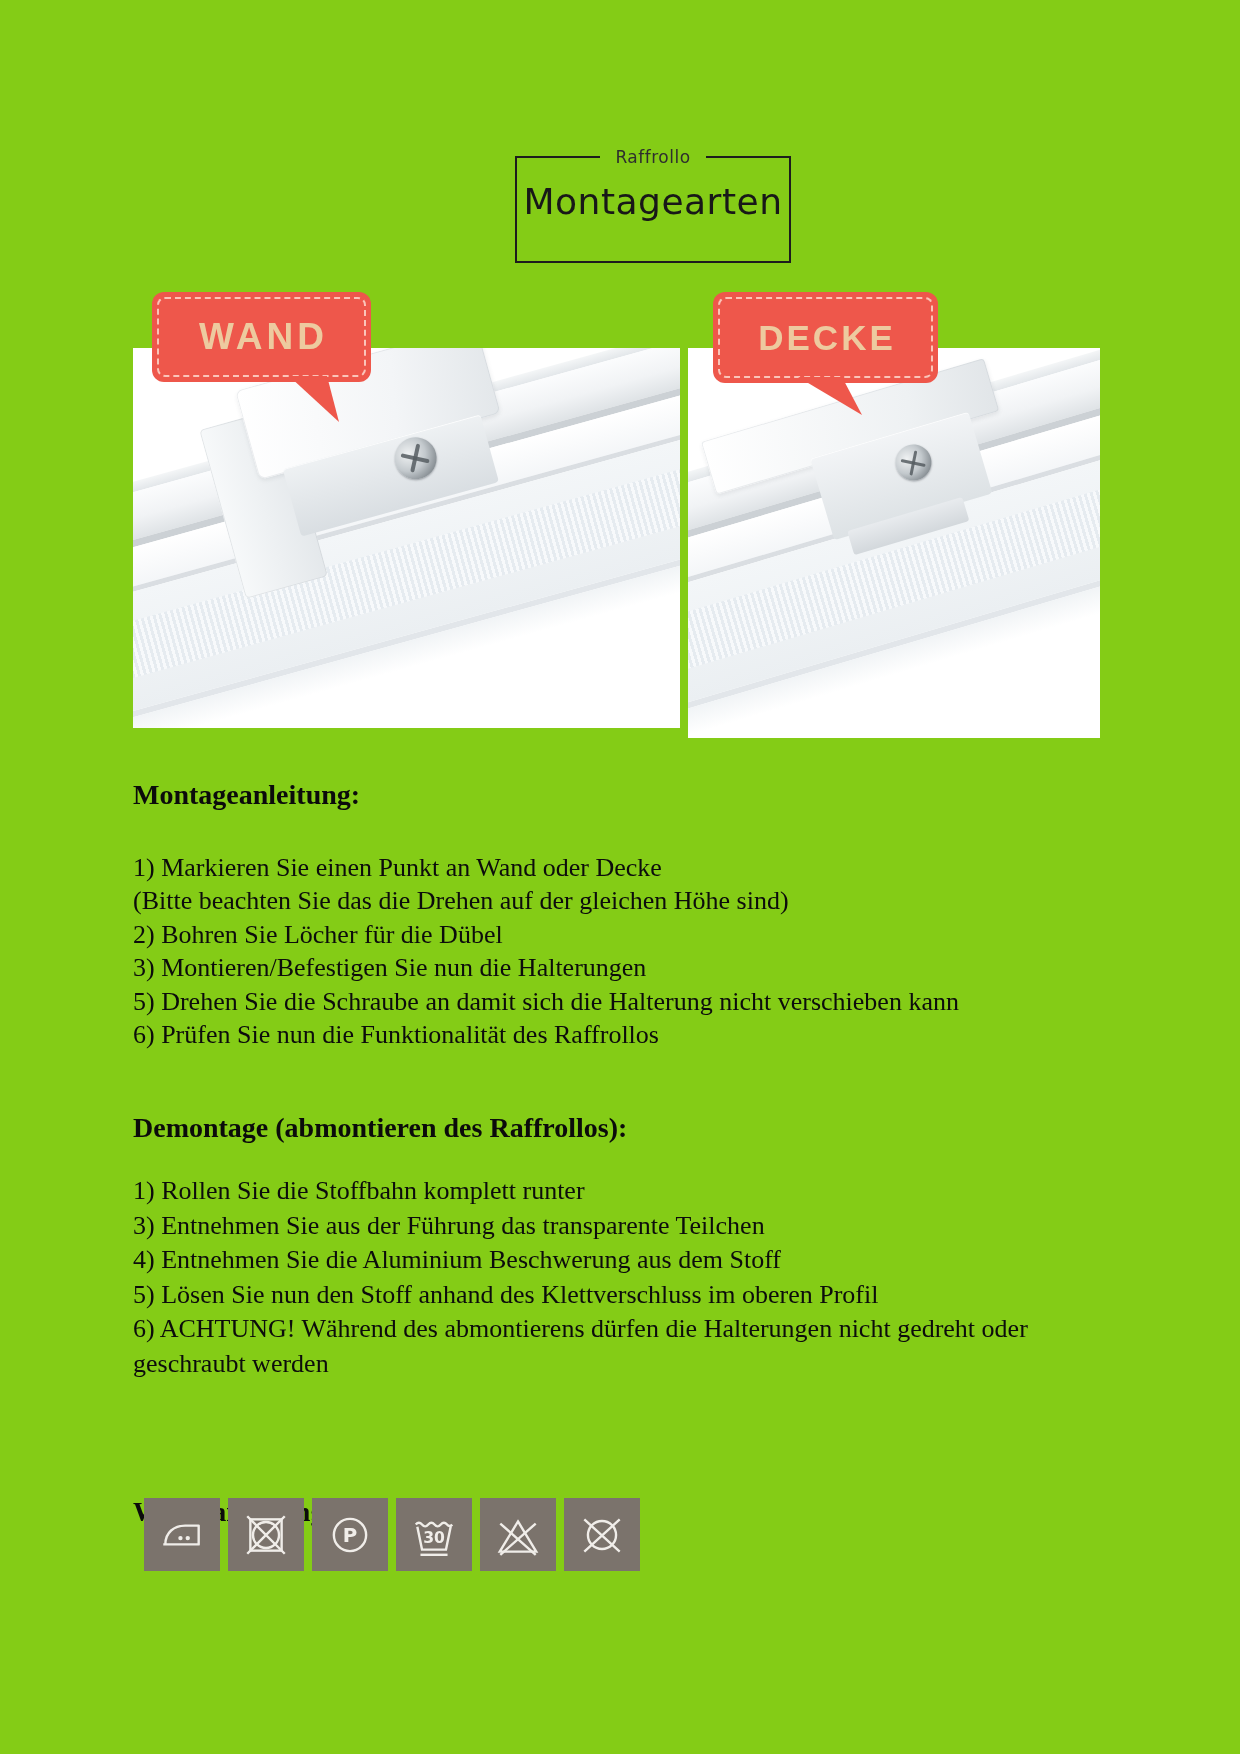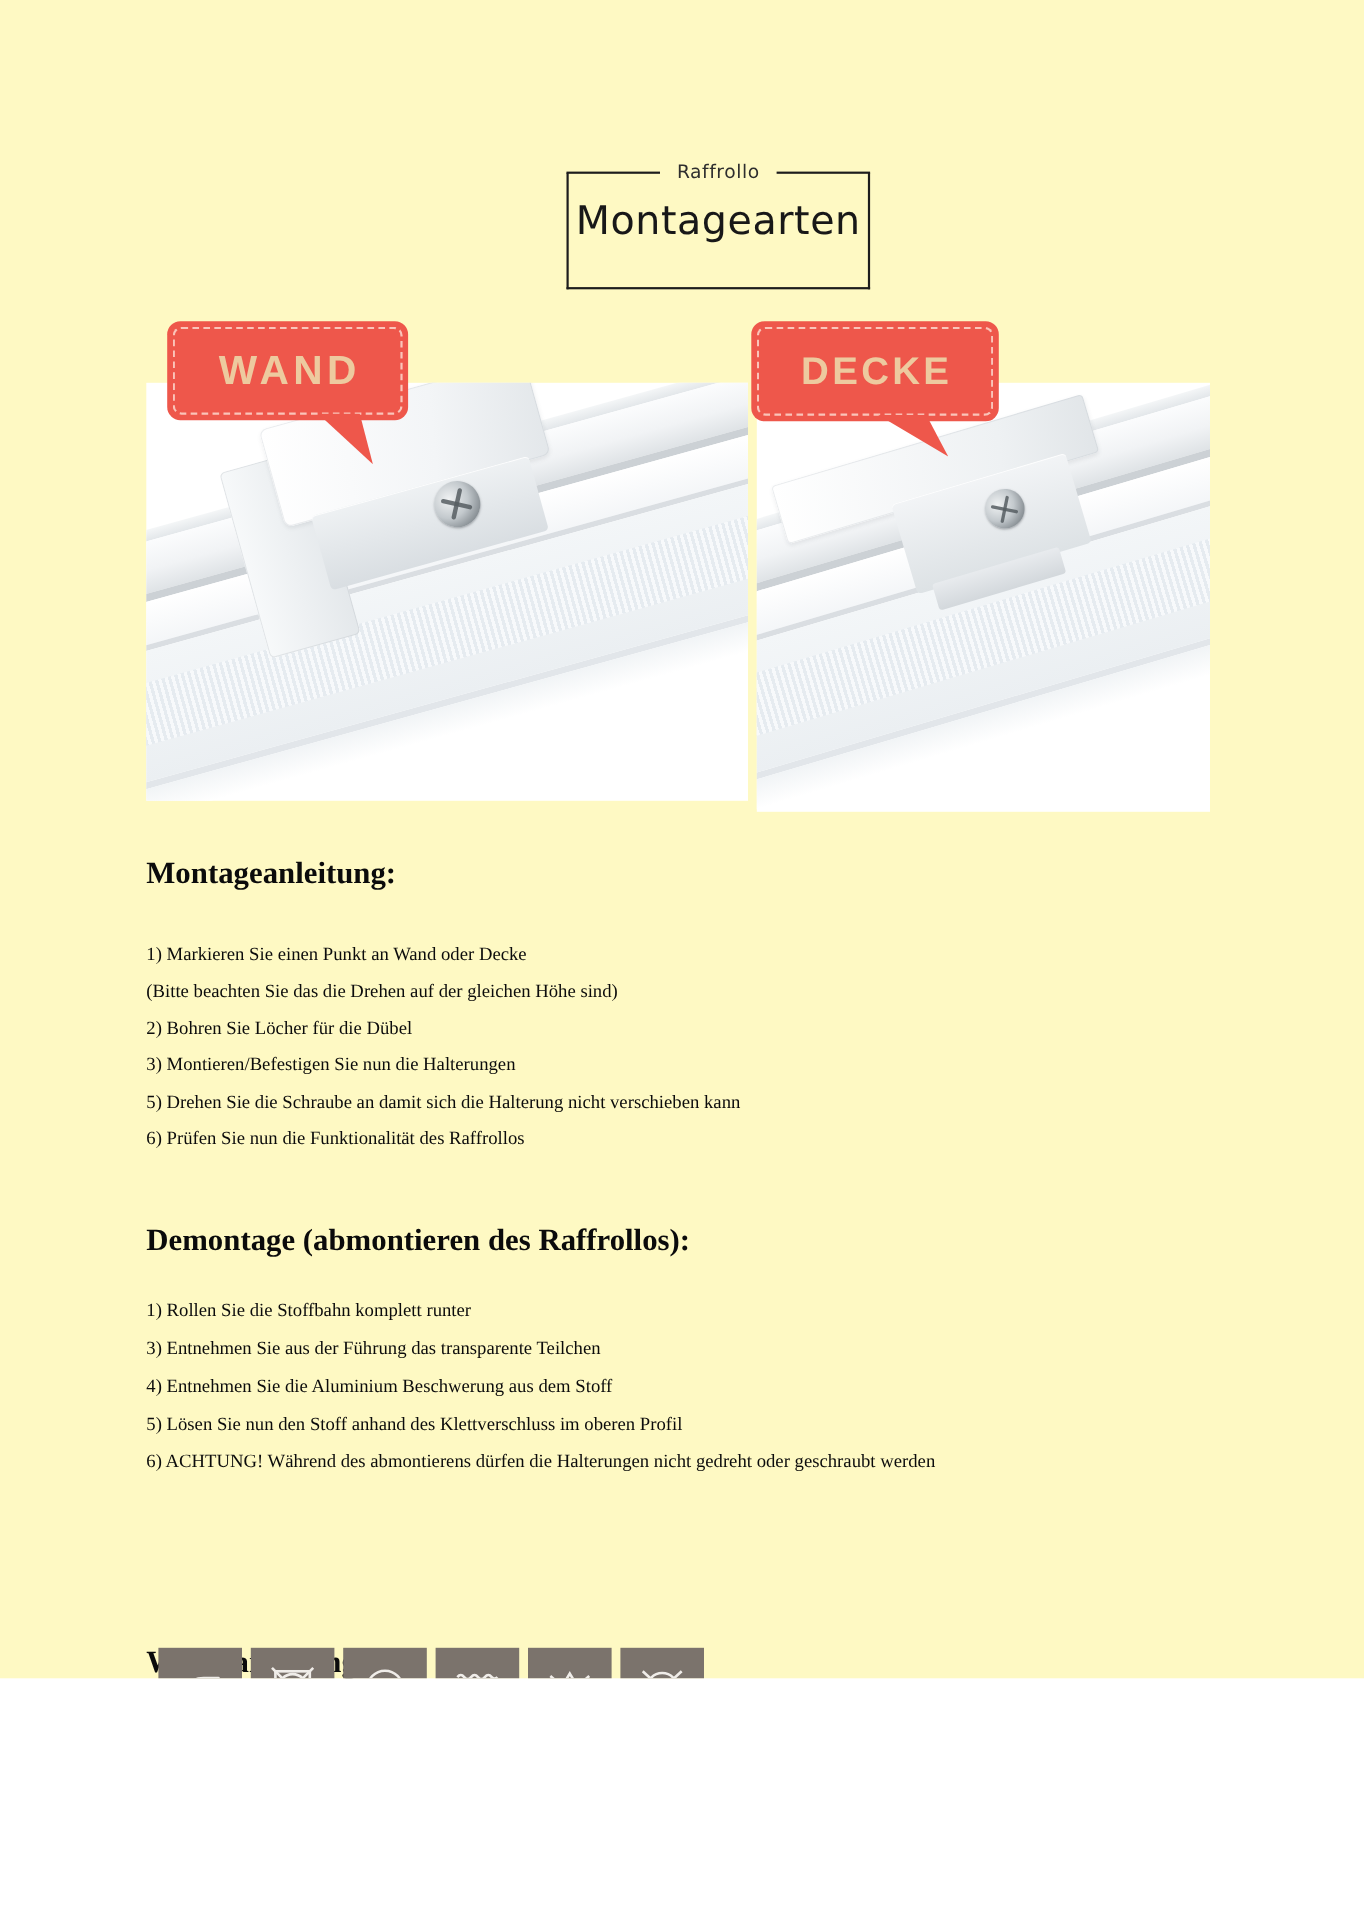--- a/index.html
+++ b/index.html
@@ -1,16 +1,16 @@
 <!DOCTYPE html>
 <html><head>
 <meta charset="utf-8">
 <style>
   html,body{margin:0;padding:0;background:#ffffff;}
-  .page{position:relative;width:1240px;height:1526px;background:#fef9c3;overflow:hidden;
+  .page{position:relative;width:1240px;height:1754px;background:#84cc16;overflow:hidden;
         font-family:"Liberation Serif", serif;color:#101010;}
 
   
   .header-box{position:absolute;left:515px;top:157px;width:276px;height:106px;
               box-sizing:border-box;border:2px solid #1d1d1d;border-top:none;}
   .brand-row{position:absolute;left:-2px;right:-2px;top:-10px;display:flex;align-items:center;}
   .brand-row .tline-seg{flex:1;height:2px;background:#1d1d1d;}
   .brand{padding:0 15px;font-family:"DejaVu Sans",sans-serif;font-size:17px;color:#2e2e2e;
          letter-spacing:0.5px;white-space:nowrap;}
   .main-title{position:absolute;left:0;right:0;top:24px;text-align:center;
@@ -64,31 +64,31 @@
   .screw::before{transform:rotate(28deg);}
   .screw::after{transform:rotate(118deg);}
 
   
   .bubble{position:absolute;border-radius:12px;background:#ee574b;
           display:flex;align-items:center;justify-content:center;
           font-family:"Liberation Sans",sans-serif;font-weight:bold;color:#edca9f;}
   .bubble::before{content:"";position:absolute;inset:5px;border:2px dashed rgba(255,242,232,.7);
           border-radius:8px;pointer-events:none;}
   .bubble-wand{left:152px;top:292px;width:215px;height:90px;font-size:37px;letter-spacing:4px;padding-left:4px;text-align:center;}
-  .bubble-decke{left:683px;top:292px;width:222px;height:91px;font-size:35px;letter-spacing:3px;padding-left:3px;}
+  .bubble-decke{left:713px;top:292px;width:222px;height:91px;font-size:35px;letter-spacing:3px;padding-left:3px;}
   .tail{position:absolute;}
   .tail-wand{left:283px;top:376px;}
   .tail-decke{left:790px;top:377px;}
 
   
   .sec-heading{position:absolute;left:133px;font-size:28px;font-weight:bold;white-space:nowrap;color:#0b0b0b;}
   .h-montage{top:779px;}
   .h-demontage{top:1112px;}
   .h-wasch{top:1496px;}
-  .ilist{position:absolute;left:133px;font-size:17px;color:#0c0c0c;}
+  .ilist{position:absolute;left:133px;font-size:26px;color:#0c0c0c;}
   .list-montage{top:851px;line-height:33.4px;}
   .list-demontage{top:1174px;line-height:34.5px;}
   .iline{white-space:nowrap;}
   .iline.wrap{white-space:normal;width:930px;}
 
   
   .care-row{position:absolute;left:144px;top:1498px;display:flex;gap:8px;}
   .care-box{width:76px;height:73px;background:#7b736c;display:flex;align-items:center;justify-content:center;}
   .care-box svg{stroke:#f0ede9;stroke-width:2.3;fill:none;}
   .care-box svg text{fill:#f0ede9;stroke:none;font-family:"DejaVu Sans",sans-serif;font-weight:bold;}

